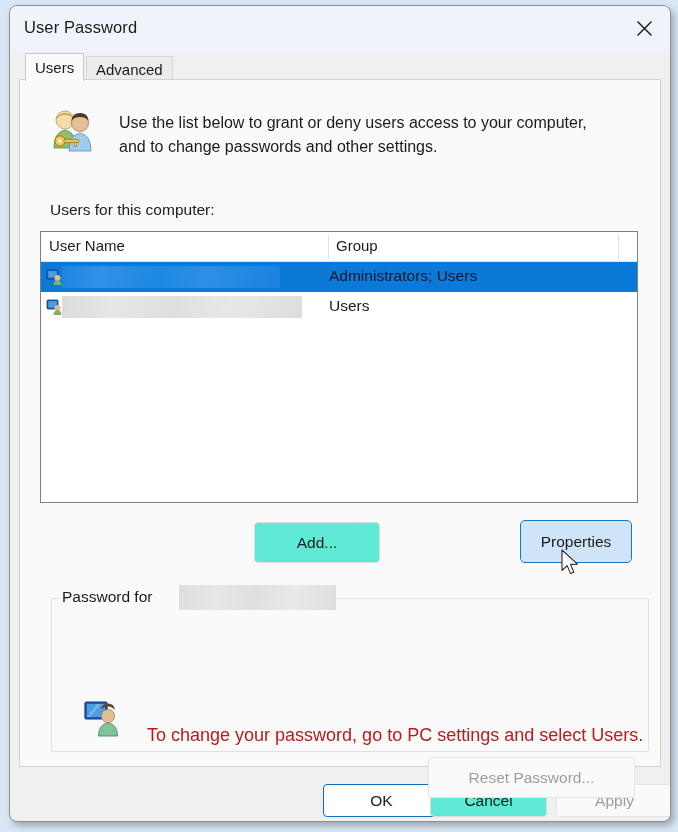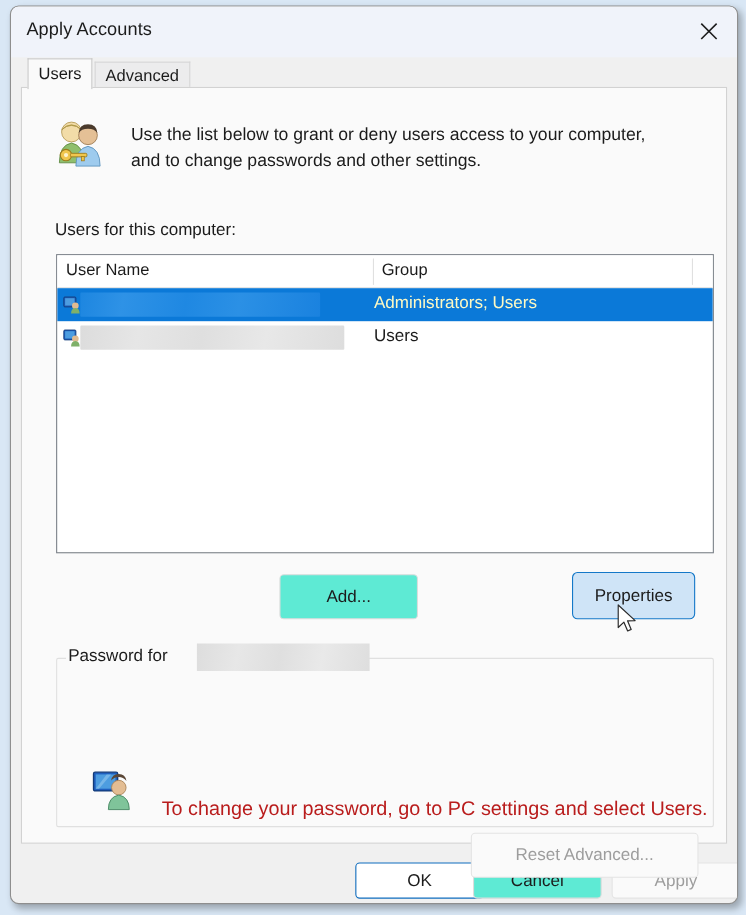--- a/index.html
+++ b/index.html
@@ -130,21 +130,21 @@
     position: absolute;
     left: 30px;
     top: 121px;
     font-size: 15.5px;
     color: #1b1b1b;
   }
 
   
   .listview {
     position: absolute;
-    left: 31px;
+    left: 20px;
     top: 151px;
     width: 596px;
     height: 270px;
     background: #ffffff;
     border: 1px solid #7b8188;
     overflow: hidden;
   }
   .lv-header {
     position: relative;
     height: 29px;
@@ -193,21 +193,21 @@
     width: 240px;
   }
   .lv-group {
     position: absolute;
     left: 288px;
     top: 5px;
     font-size: 15.5px;
     color: #1b1b1b;
     white-space: nowrap;
   }
-  .lv-row.selected .lv-group { color: #fef9c3; }
+  .lv-row.selected .lv-group { color: #0f172a; }
 
   
   .btn {
     position: absolute;
     display: flex;
     align-items: center;
     justify-content: center;
     font-size: 15.5px;
     color: #1b1b1b;
     background: #5eead4;
@@ -311,21 +311,21 @@
   }
 </style>
 </head>
 <body>
 
 <div id="root">
 
   <div class="window">
 
     <div class="titlebar">
-      <div class="title-text">Apply Accounts</div>
+      <div class="title-text">User Password</div>
       <div class="close-btn">
         <svg width="17" height="17" viewBox="0 0 17 17">
           <line x1="1.5" y1="1.5" x2="15.5" y2="15.5" stroke="#1b1b1b" stroke-width="1.4"></line>
           <line x1="15.5" y1="1.5" x2="1.5" y2="15.5" stroke="#1b1b1b" stroke-width="1.4"></line>
         </svg>
       </div>
     </div>
 
     <div class="tabstrip">
       <div class="tab active" id="tab-users">
@@ -412,21 +412,21 @@
           <rect x="4" y="6" width="18" height="13" fill="#4d9de0"></rect>
           <path d="M4 19 L14 6 L18 6 L7 19 Z" fill="#8dc3ec" opacity="0.65"></path>
           <ellipse cx="25" cy="18" rx="6.6" ry="6.6" fill="#e3bd93" stroke="#a98256" stroke-width="0.8"></ellipse>
           <path d="M18 11.5 Q19 5.6 25 5.6 Q31 5.6 32 12 Q29 8.4 25 8.4 Q21 8.4 18 11.5 Z" fill="#5a4636"></path>
           <path d="M15.5 38 Q15.5 26.5 25 24.8 Q34.5 26.5 34.5 38 Z" fill="#7fc49a" stroke="#4e8d68" stroke-width="0.9"></path>
         </svg>
       </div>
       <div class="pw-text">To change your password, go to PC settings and select Users.</div>
 
       <div class="btn disabled" id="btn-reset-password">
-        <span>Reset Advanced...</span>
+        <span>Reset Password...</span>
       </div>
 
     </div>
 
     <div class="btn default footer-btn" id="btn-ok">
       <span>OK</span>
     </div>
     <div class="btn footer-btn" id="btn-cancel">
       <span>Cancel</span>
     </div>

